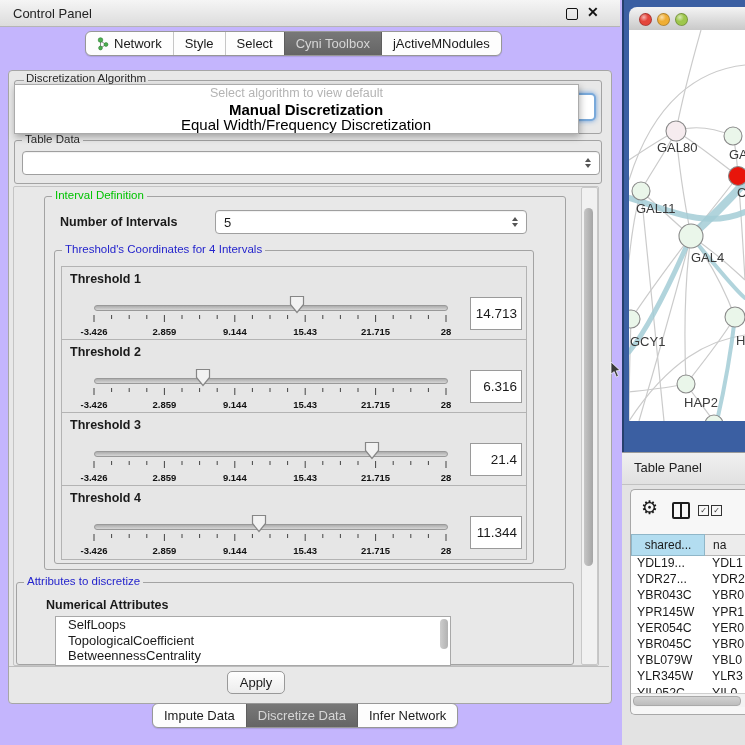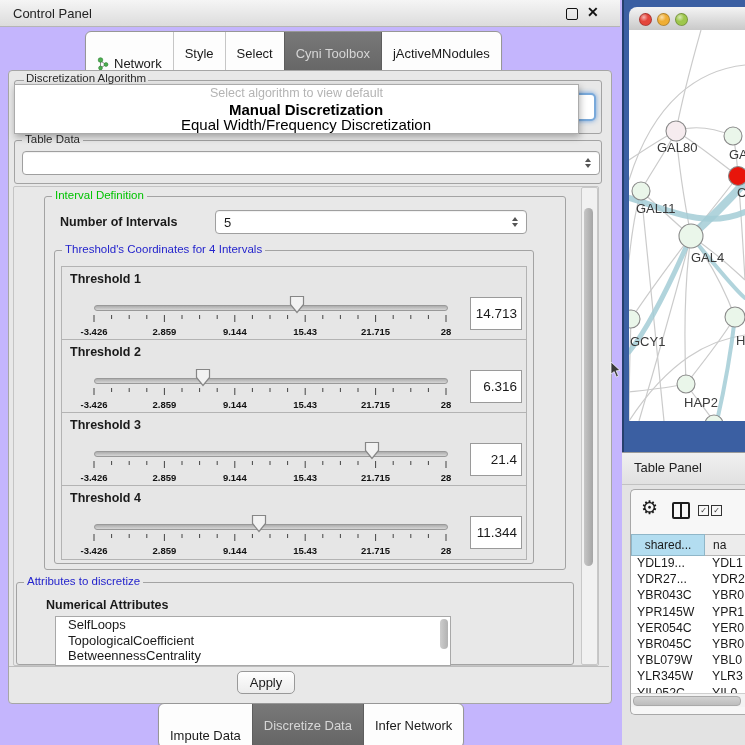--- a/index.html
+++ b/index.html
@@ -11,21 +11,21 @@
   .cp-titlebar{left:0;top:0;width:620px;height:26px;background:linear-gradient(#f5f5f5,#dcdcdc);
                border-bottom:1px solid #b5b5b5;}
   .cp-title{left:13px;top:6px;font-size:13px;color:#222;}
   .win-float{left:566px;top:8px;width:10px;height:10px;border:1.6px solid #111;border-radius:2px;}
   .win-close{left:587px;top:4px;font-size:14px;font-weight:bold;color:#111;}
 
   
   .segbar{display:inline-flex;align-items:stretch;background:#fdfdfd;border:1px solid #979797;
           border-radius:6px;overflow:hidden;font-size:13px;box-shadow:0 1px 1px rgba(0,0,0,.12);}
   .seg{display:flex;align-items:center;gap:5px;padding:4px 11px;color:#1a1a1a;border-left:1px solid #c6c6c6;}
-  .seg:first-child{border-left:none;margin-top:20px;}
+  .seg:first-child{border-left:none;}
   .seg.sel{background:linear-gradient(#787878,#656565);color:#d6d6d6;border-left-color:#5e5e5e;}
   .seg.sel + .seg{border-left-color:#5e5e5e;}
 
   
   .outer-box{left:8px;top:70px;width:602px;height:632px;background:#e8e8e8;
              border:1px solid #a6a6a6;border-radius:4px;}
   .tbox{position:absolute;border:1px solid #a3a3a3;border-radius:3px;}
   .tbox-title{position:absolute;top:-8px;left:7px;background:#e8e8e8;padding:0 3px;
               font-size:11.5px;line-height:13px;white-space:nowrap;}
   .t-green{color:#00c300;} .t-blue{color:#2424cc;} .t-dark{color:#2a2a2a;}
@@ -66,21 +66,21 @@
                background:linear-gradient(90deg,#cdcdcd,#b2b2b2);}
 
   .v-scrollbar{left:581px;top:187px;width:15px;height:476px;background:#f1f1f1;
                border:1px solid #c8c8c8;border-radius:2px;}
   .v-thumb{position:absolute;left:2px;top:20px;width:9px;height:358px;border-radius:5px;
            background:linear-gradient(90deg,#c6c6c6,#a5a5a5);}
 
   .apply-sep{left:9px;top:666px;width:600px;height:1px;background:#bcbcbc;}
   .apply-btn{left:227px;top:671px;width:56px;height:21px;background:linear-gradient(#fefefe,#ececec);
              border:1px solid #999;border-radius:5px;font-size:13px;display:flex;
-             align-items:center;justify-content:center;margin-left:10px;}
+             align-items:center;justify-content:center;}
 
   
   .net-frame{left:622px;top:0;width:123px;height:452px;background:#3b5fa2;
              box-shadow:inset 2px 0 0 #26406e;}
   .net-titlebar{left:629px;top:7px;width:116px;height:23px;border-radius:8px 0 0 0;
                 background:linear-gradient(#f4f4f4,#c9c9c9);border-bottom:1px solid #9a9a9a;}
   .light{position:absolute;top:6px;width:11px;height:11px;border-radius:50%;border:1px solid rgba(0,0,0,.25);}
   .net-canvas{left:629px;top:30px;width:116px;height:391px;background:#fff;overflow:hidden;}
 
   
@@ -343,21 +343,21 @@
       <div class="attr-item">BetweennessCentrality</div>
     </div>
 
   <div class="abs v-scrollbar">
     <div class="v-thumb"></div>
   </div>
 
   <div class="abs apply-sep"></div>
   <div class="abs apply-btn">Apply</div>
 
-  <div class="abs" style="left:126px;top:703px;padding-left:32px;">
+  <div class="abs" style="left:120px;top:703px;padding-left:32px;">
     <div class="segbar" id="bottom-tabs">
         <div class="seg">
           <span>Impute Data</span>
         </div>
         <div class="seg sel">
           <span>Discretize Data</span>
         </div>
         <div class="seg">
           <span>Infer Network</span>
         </div>

